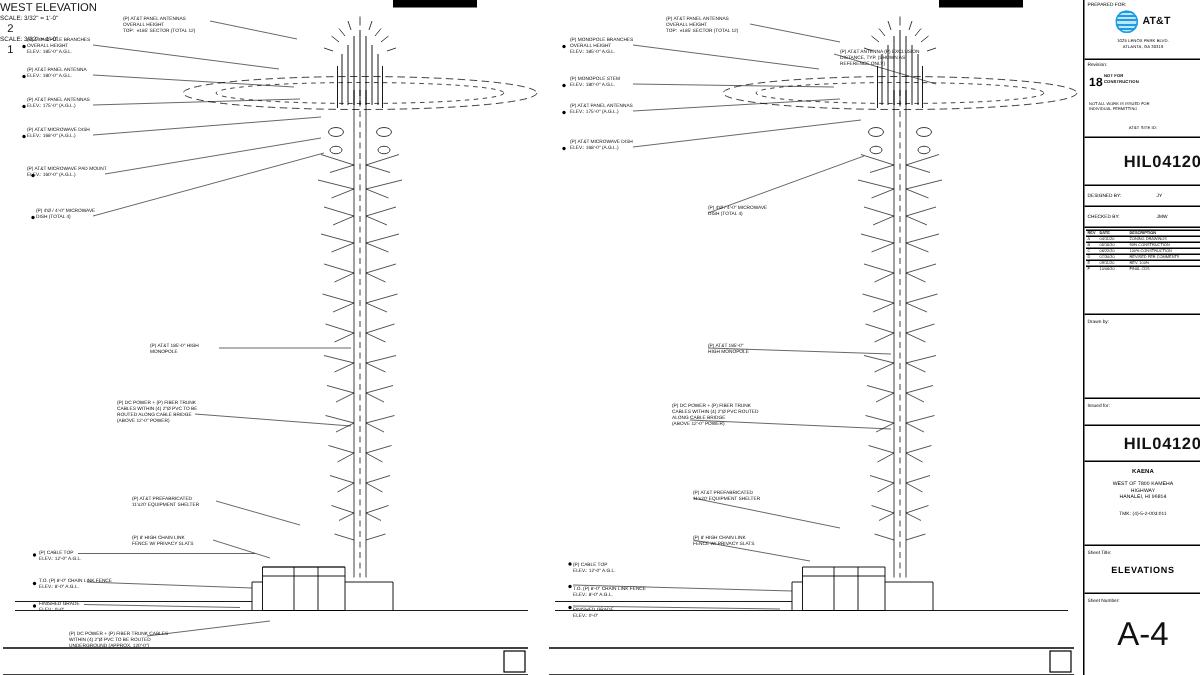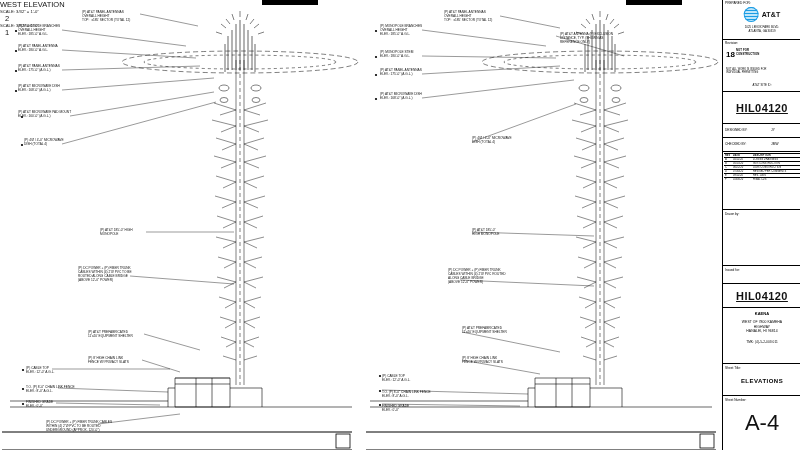--- a/index.html
+++ b/index.html
@@ -26,21 +26,21 @@
            repeating-linear-gradient(180deg,#1b9ce4 0 1.6px,#ffffff 1.6px 3.0px);
          background:repeating-linear-gradient(180deg,#1b9ce4 0 1.5px,#bfe6fa 1.5px 2.9px);
          box-shadow:inset 0 0 0 1px #1b9ce4;}
   .att-word{font-size:7px;font-weight:bold;letter-spacing:.02em;color:#111;}
 
   .rev-tbl{position:absolute;left:1px;width:76px;font-size:2.6px;}
   .rev-row{display:flex;border-top:.5px solid #000;}
   .rev-row div{padding:0 1px;box-sizing:border-box;}
   .rev-c1{width:8px;} .rev-c2{width:20px;} .rev-c3{width:47px;}
 
-  .bigid{font-size:11px;font-weight:bold;letter-spacing:.04em;text-align:center;text-decoration:underline;}
+  .bigid{font-size:11px;font-weight:bold;letter-spacing:.04em;text-align:right;}
   .ann{position:absolute;font-size:3.2px;line-height:1.3;white-space:pre;}
   svg{position:absolute;left:0;top:0;overflow:visible;}
 </style>
 </head>
 <body>
 
 <div id="sheet">
 
   <svg width="360" height="450" viewBox="0 0 360 450" style="left:0;top:0">
     <g stroke="#000" fill="none" stroke-width="0.5">

